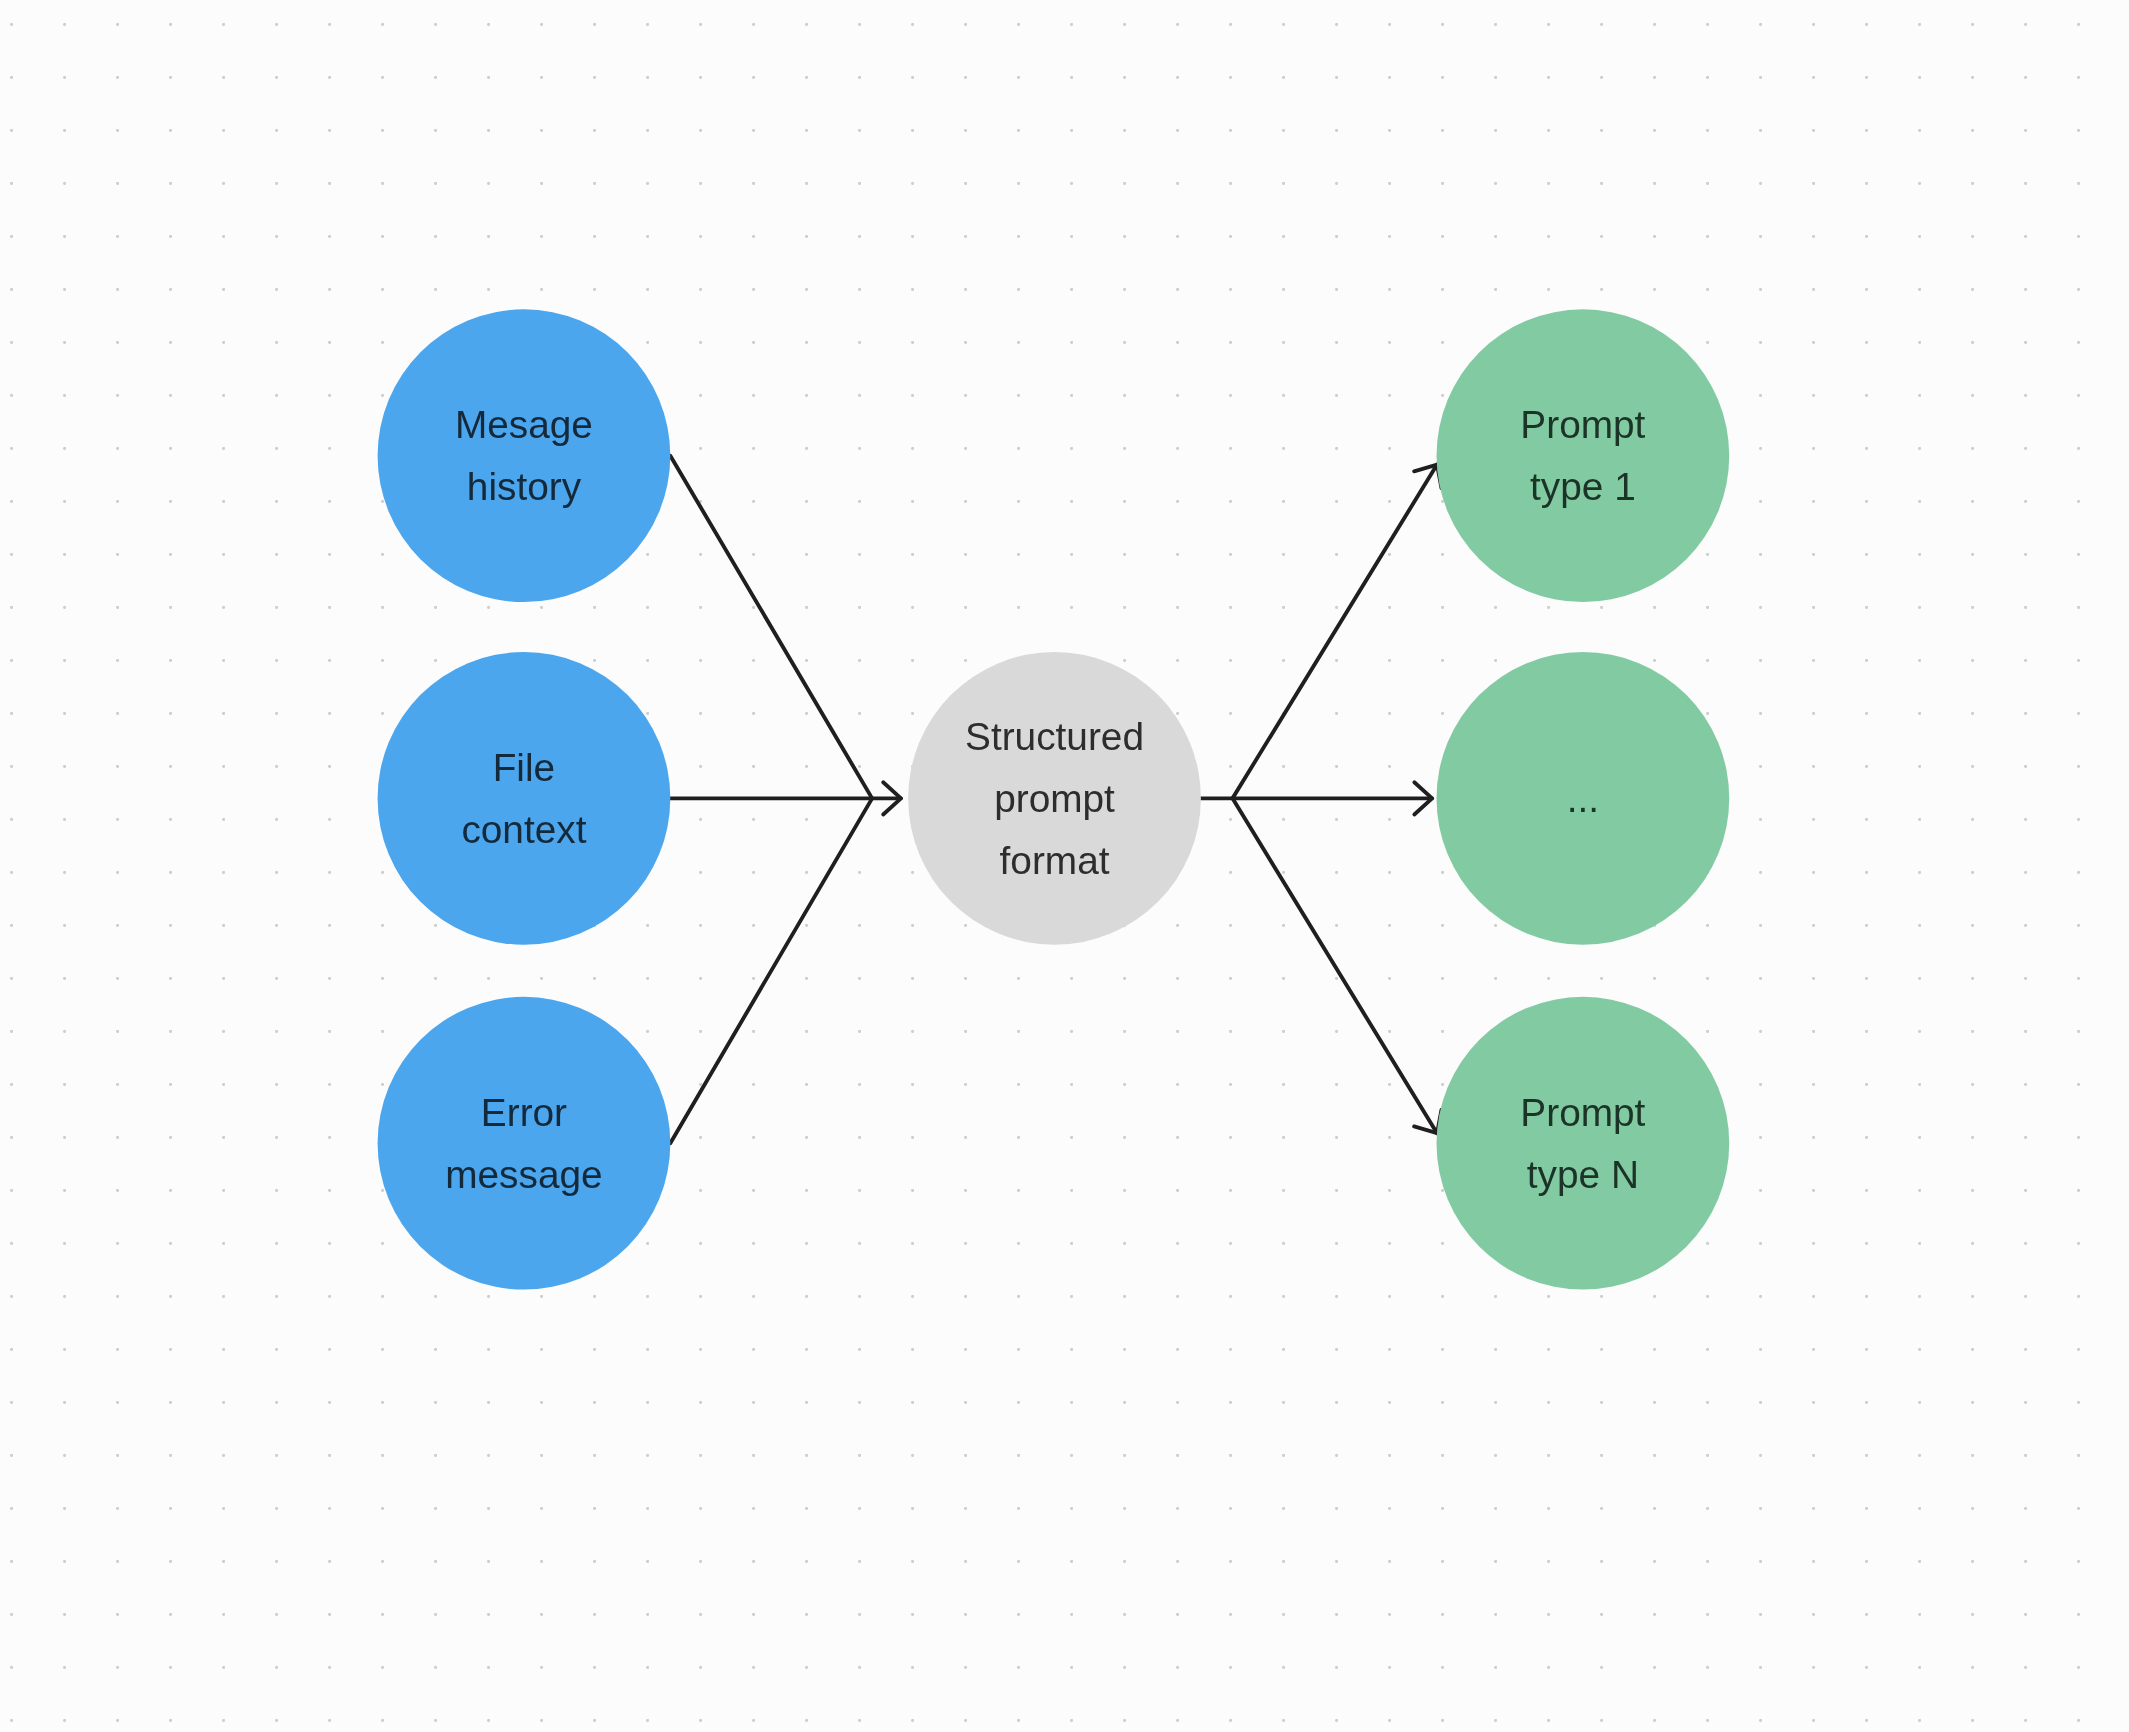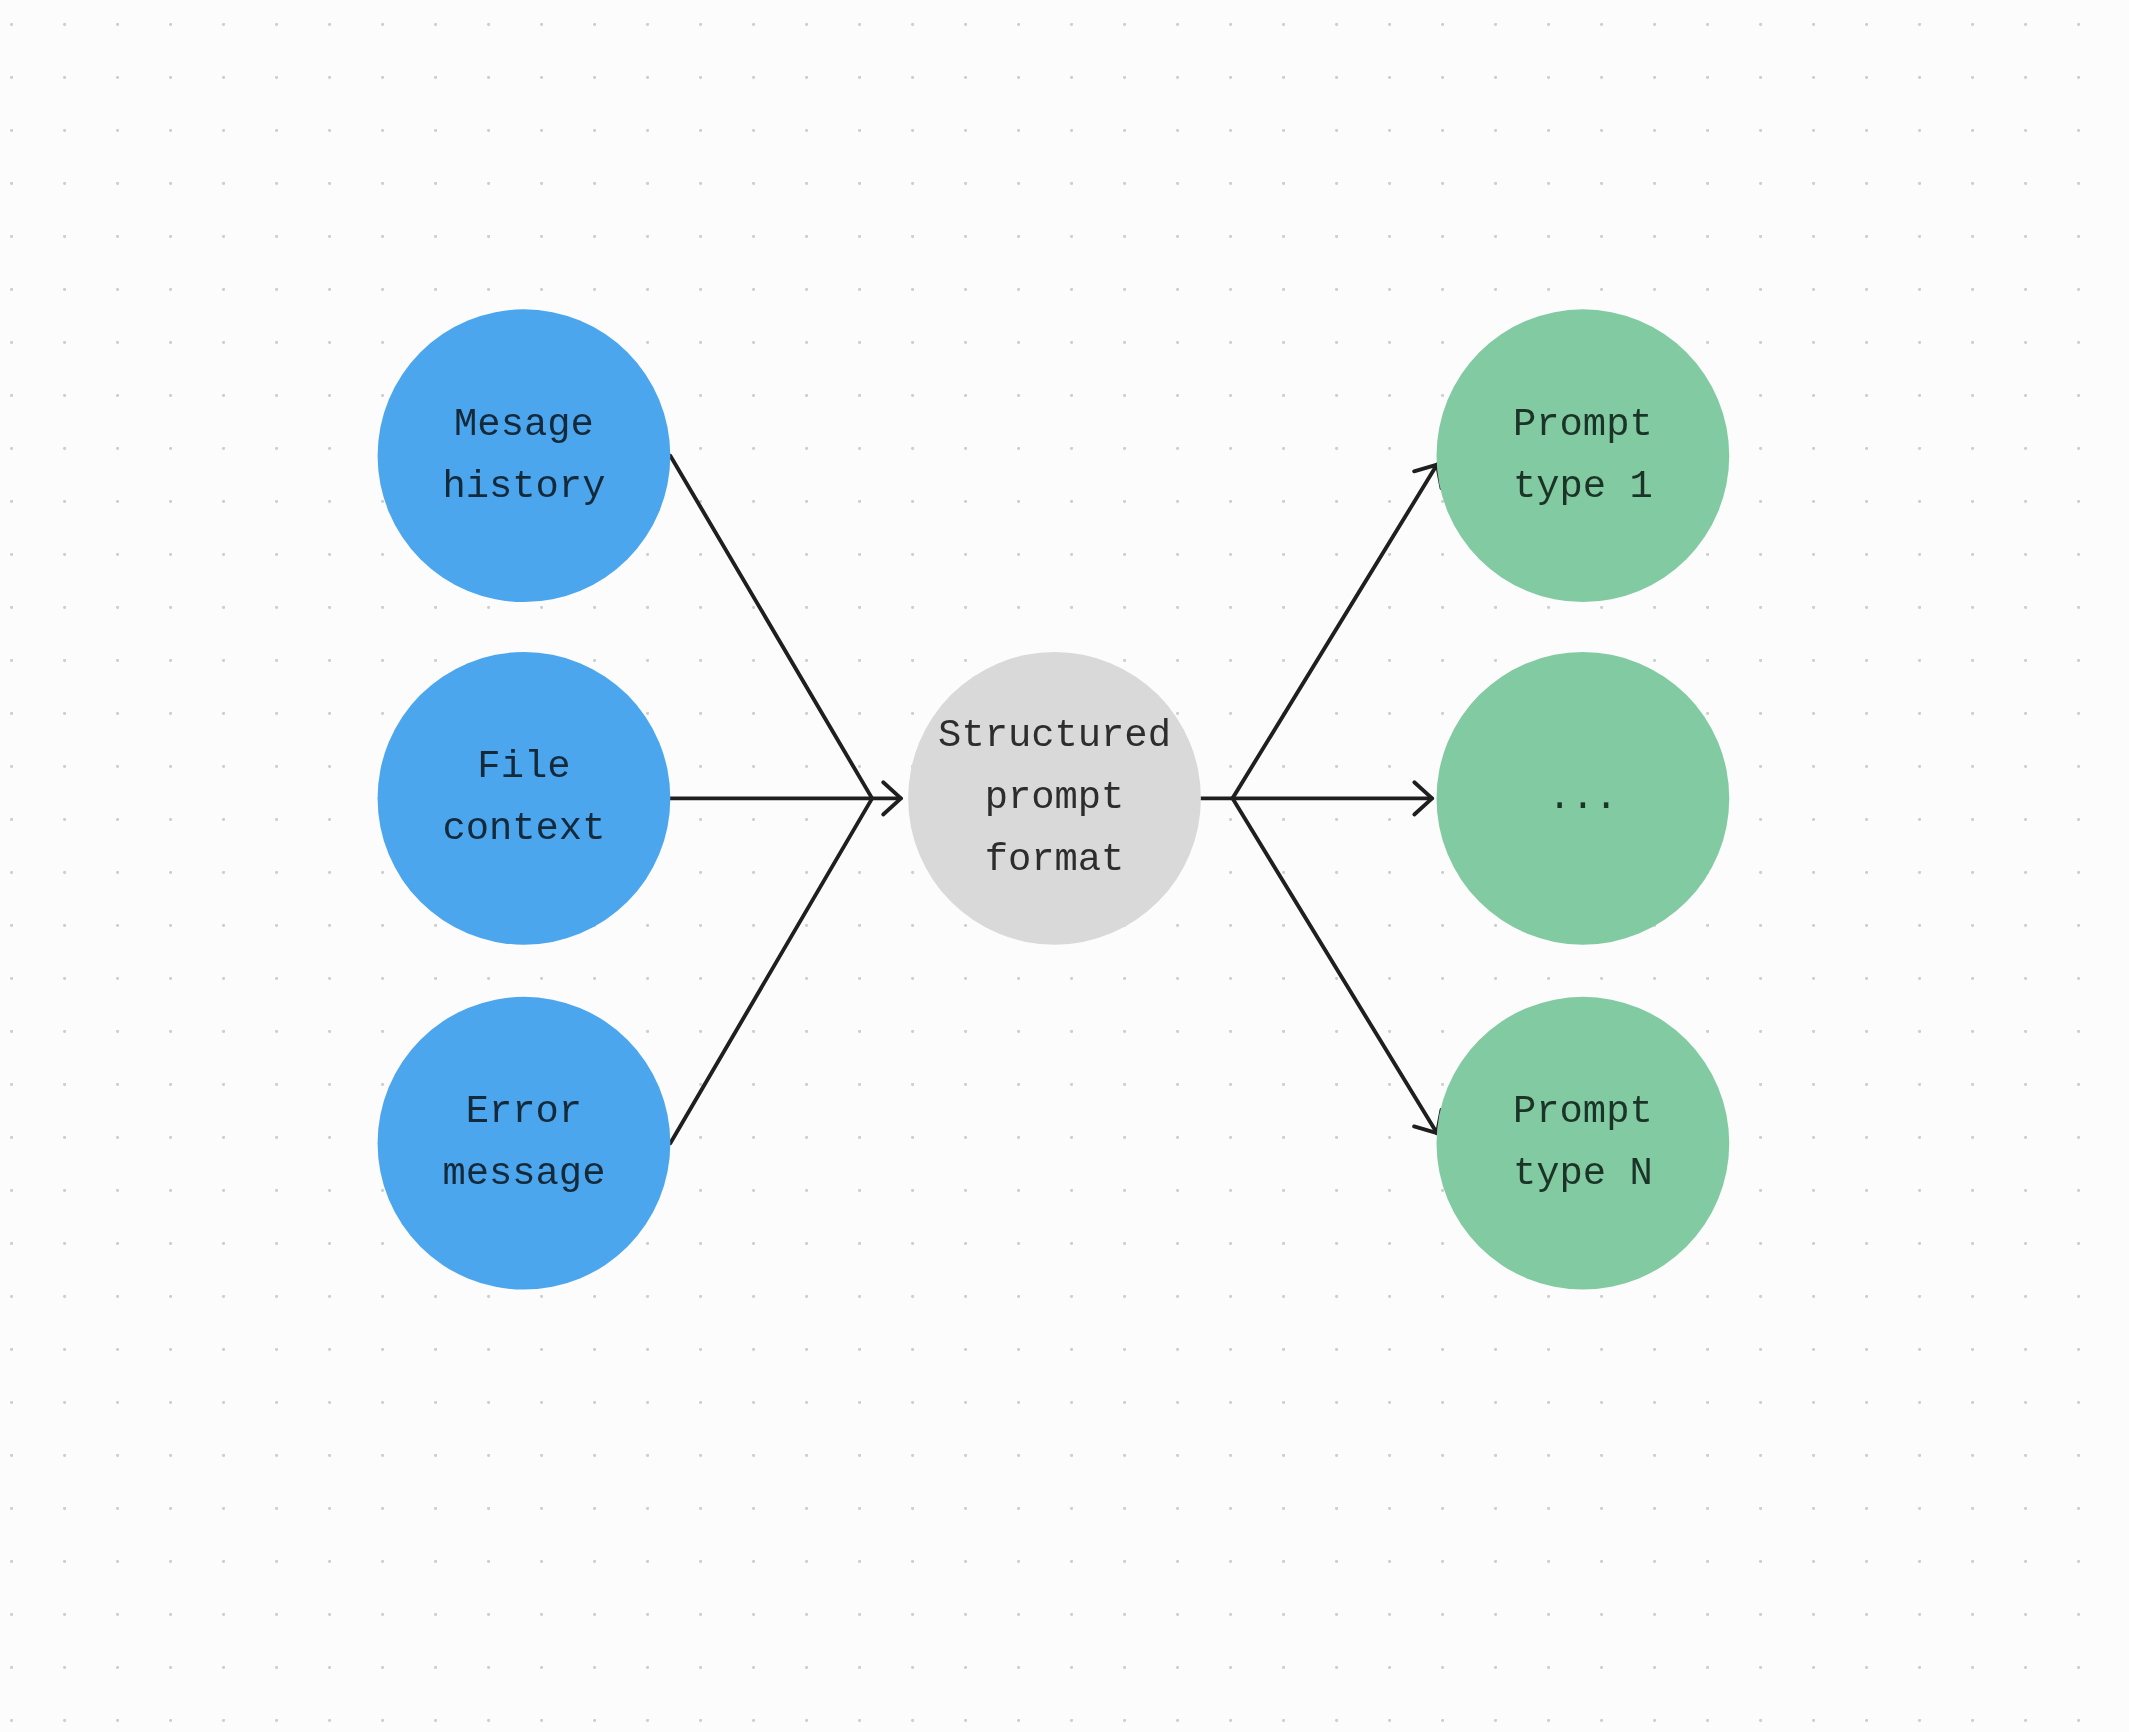--- a/index.html
+++ b/index.html
@@ -14,21 +14,20 @@
     position: relative;
     width: 2129px;
     height: 1732px;
     background-color: var(--bg, #FCFCFC);
     background-image: radial-gradient(
       circle at var(--dot-ox, 11.6px) var(--dot-oy, 24.4px),
       var(--dot-color, #CFCFCF) var(--dot-r, 1.2px),
       transparent calc(var(--dot-r, 1.2px) + 0.7px)
     );
     background-size: var(--grid, 53px) var(--grid, 53px);
-    font-family: Liberation Mono, monospace;
   }
   svg.diagram {
     position: absolute;
     inset: 0;
     display: block;
   }
   svg.diagram text {
     text-anchor: middle;
     font-weight: 500;
     user-select: none;

